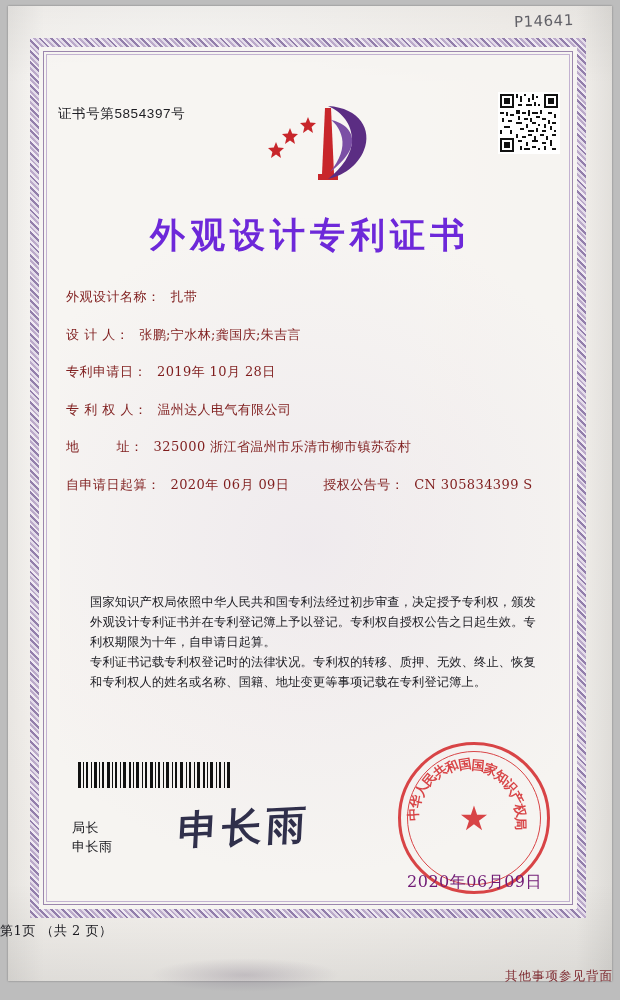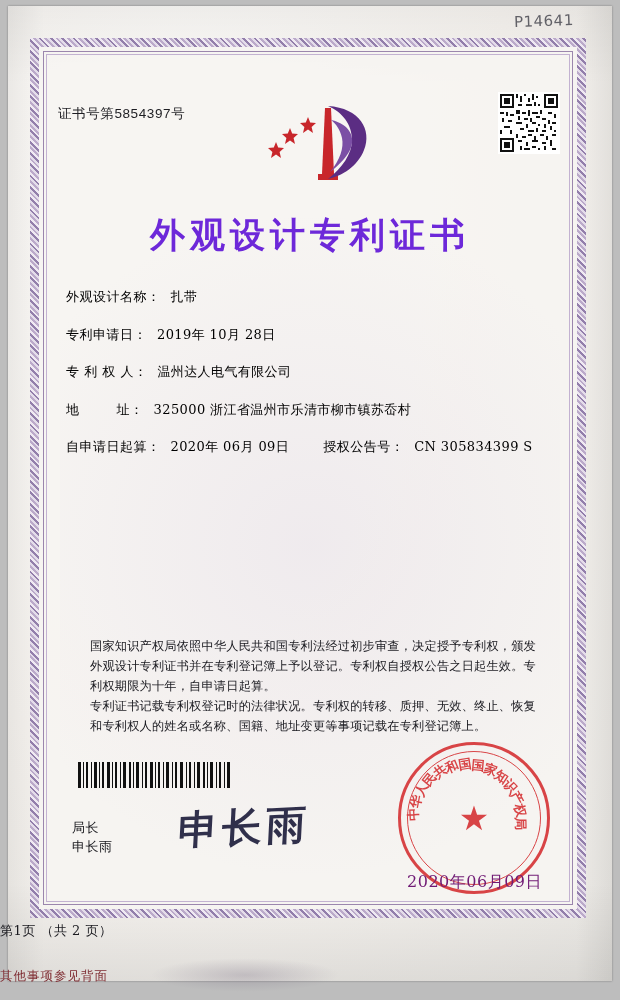--- a/index.html
+++ b/index.html
@@ -120,21 +120,21 @@
     position: absolute;
     left: 66px; top: 288px;
     width: 470px;
   }
   .field {
     display: flex;
     align-items: baseline;
     margin-bottom: 19.5px;
     font-family: "DejaVu Serif", serif;
     font-size: 13px;
-    color: #000000;
+    color: #7f1d1d;
   }
   .field .lab {
     white-space: pre;
     letter-spacing: .5px;
   }
   .field .val {
     margin-left: 10px;
     letter-spacing: .4px;
   }
   .field .lab2 {
@@ -149,21 +149,21 @@
     width: 470px;
     font-family: "DejaVu Serif", serif;
     font-size: 12.2px;
     line-height: 20px;
     color: #1a1a20;
     text-align: justify;
     letter-spacing: .2px;
   }
   .para.p1 { top: 592px; }
   .para.p2 { top: 652px; }
-  .indent { padding-left: 24px; margin-top: 44px; }
+  .indent { padding-left: 24px; }
 
   
   .barcode {
     position: absolute;
     left: 78px; top: 762px;
     width: 152px; height: 26px;
   }
 
   
   .seal {
@@ -235,21 +235,21 @@
     position: absolute;
     left: 0; right: 0; top: 922px;
     font-family: "DejaVu Serif", serif;
     font-size: 13px;
     color: #1b1b20;
     letter-spacing: .5px;
   }
   .footnote {
     position: absolute;
     left: 0; right: 7px; top: 968px;
-    text-align: left;
+    text-align: right;
     font-family: "DejaVu Serif", serif;
     font-size: 12.5px;
     color: #7e2a30;
     letter-spacing: 1px;
   }
   .smudge {
     position: absolute;
     left: 150px; top: 958px;
     width: 190px; height: 34px;
     background: radial-gradient(ellipse, rgba(120,110,130,.30) 0%, rgba(120,110,130,0) 70%);
@@ -373,20 +373,24 @@
   </div>
 
   <div class="title">外观设计专利证书</div>
 
   <div class="fields">
     <div class="field">
       <span class="lab">外观设计名称：</span>
       <span class="val">扎带</span>
     </div>
     <div class="field">
+      <span class="lab">设 计 人：</span>
+      <span class="val">张鹏;宁水林;龚国庆;朱吉言</span>
+    </div>
+    <div class="field">
       <span class="lab">专利申请日：</span>
       <span class="val">2019年 10月 28日</span>
     </div>
     <div class="field">
       <span class="lab">专 利 权 人：</span>
       <span class="val">温州达人电气有限公司</span>
     </div>
     <div class="field">
       <span class="lab">地        址：</span>
       <span class="val">325000 浙江省温州市乐清市柳市镇苏岙村</span>

